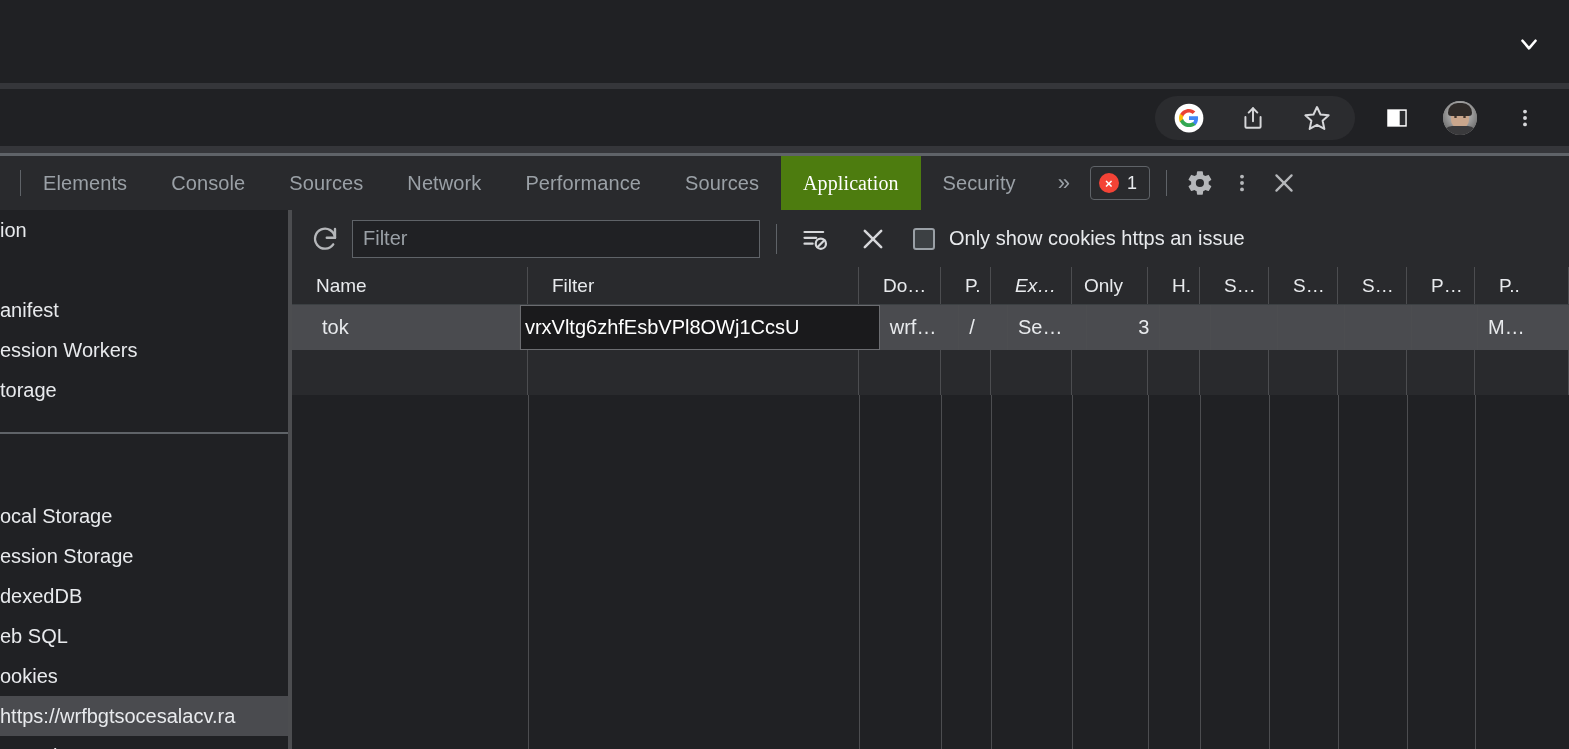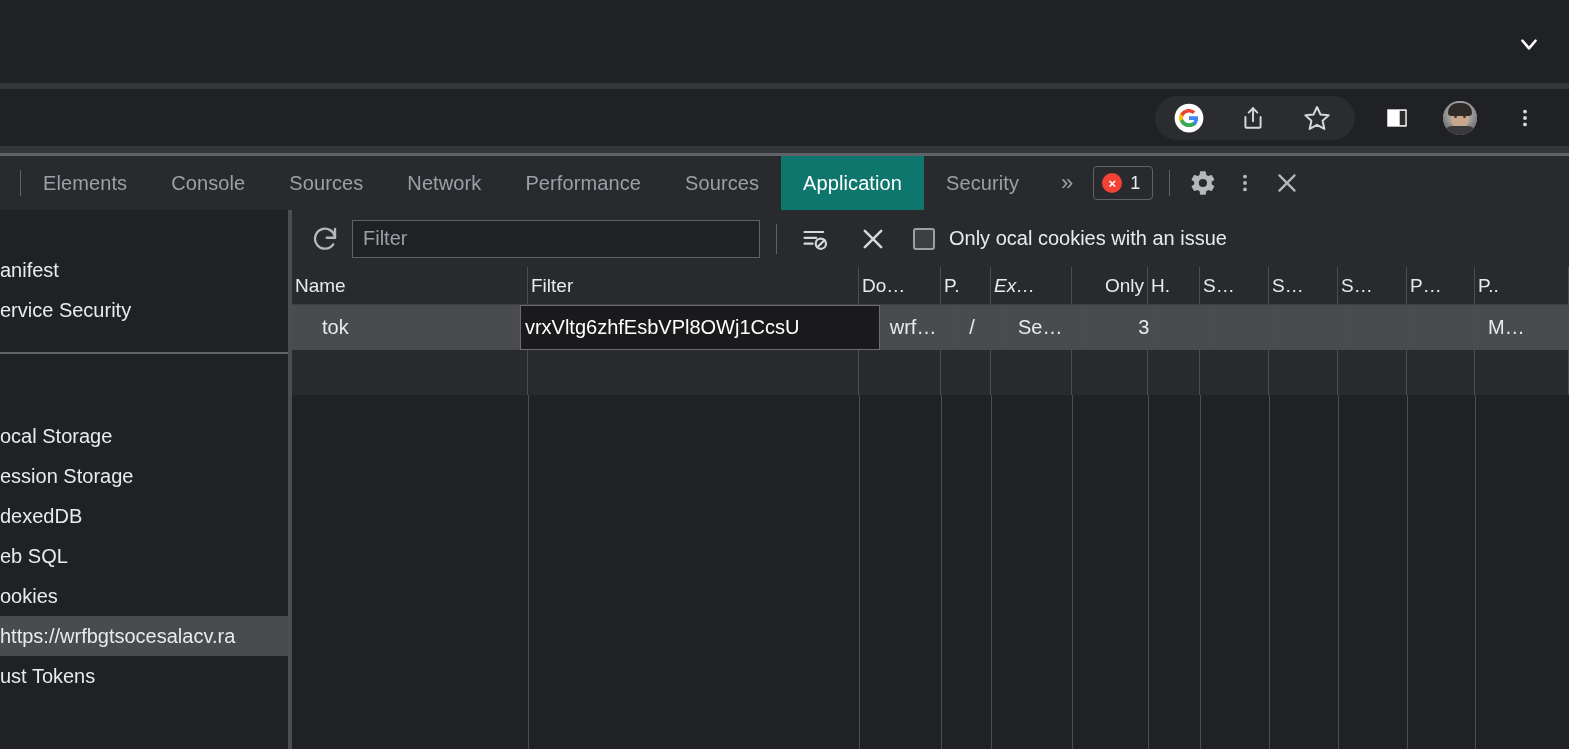--- a/index.html
+++ b/index.html
@@ -83,21 +83,21 @@
     width: 1px; height: 26px; background: #5f6368;
     align-self: center; margin-left: 20px; margin-right: 0px;
   }
   .dt-tab {
     display: flex; align-items: center; justify-content: center;
     padding: 0 22px;
     font-size: 20px; color: #9aa0a6;
     cursor: pointer; white-space: nowrap;
     letter-spacing: 0.1px;
   }
-  .dt-tab.active { background: #0f766e; color: #ffffff; }
+  .dt-tab.active { background: #4d7c0f; color: #ffffff; font-family: Liberation Serif, serif; }
   .dt-more {
     display: flex; align-items: center; justify-content: center;
     padding: 0 20px; font-size: 22px; color: #9aa0a6; cursor: pointer;
   }
   .error-badge {
     display: flex; align-items: center; gap: 8px;
     border: 1px solid #5f6368; border-radius: 4px;
     height: 34px; padding: 0 12px 0 8px; align-self: center;
     margin-right: 4px; cursor: pointer;
   }
@@ -189,21 +189,21 @@
     position: absolute; left: 0; top: 57px; width: 1277px; height: 482px;
     background: #202124; overflow: hidden;
   }
   .table-header {
     display: flex; height: 38px; background: #292a2d;
     border-bottom: 1px solid #3c4043;
   }
   .th {
     font-size: 19px; color: #e8eaed;
     display: flex; align-items: center;
-    padding: 0 3px; border-right: 1px solid #4c4d50;
+    padding: 0 24px; border-right: 1px solid #4c4d50;
     overflow: hidden; white-space: nowrap; cursor: pointer;
   }
   .th.num { justify-content: flex-end; }
   .table-row {
     display: flex; height: 45px;
   }
   .table-row.selected { background: #4a4b4f; }
   .table-row.stripe { background: #292a2d; }
   .td {
     font-size: 20px; color: #e8eaed;
@@ -331,26 +331,32 @@
     <svg width="26" height="26" viewBox="0 0 24 24" fill="none" stroke="#b5b7ba" stroke-width="2.1" stroke-linecap="round">
       <line x1="5" y1="5" x2="19" y2="19"></line>
       <line x1="19" y1="5" x2="5" y2="19"></line>
     </svg>
   </div>
 </div>
 
 <div class="devtools-body">
 
   <div class="sidebar">
+    <div class="sb-item">
+      <span class="sb-label">ion</span>
+    </div>
     <div class="sb-gap"></div>
     <div class="sb-item">
       <span class="sb-label">anifest</span>
     </div>
     <div class="sb-item">
-      <span class="sb-label">ervice Security</span>
+      <span class="sb-label">ession Workers</span>
+    </div>
+    <div class="sb-item">
+      <span class="sb-label">torage</span>
     </div>
     <div style="height:22px;"></div>
     <div class="sb-spacer-sep"></div>
     <div style="height:62px;"></div>
     <div class="sb-item">
       <span class="sb-label">ocal Storage</span>
     </div>
     <div class="sb-item">
       <span class="sb-label">ession Storage</span>
     </div>
@@ -398,21 +404,21 @@
 
       <div class="ct-icon" style="margin-left:14px;">
         <svg width="28" height="28" viewBox="0 0 24 24" fill="none" stroke="#d6d7da" stroke-width="2.2" stroke-linecap="round">
           <line x1="5" y1="5" x2="19" y2="19"></line>
           <line x1="19" y1="5" x2="5" y2="19"></line>
         </svg>
       </div>
 
       <div class="ct-checkwrap">
         <span class="ct-checkbox"></span>
-        <span class="ct-checklabel">Only ocal cookies with an issue</span>
+        <span class="ct-checklabel">Only show cookies https an issue</span>
       </div>
     </div>
 
     <div class="cookie-table">
 
       <div class="table-header">
         <div class="th" style="width:236px;">Name</div>
         <div class="th" style="width:331px;">Filter</div>
         <div class="th" style="width:82px;">Do…</div>
         <div class="th" style="width:50px;">P.</div>

